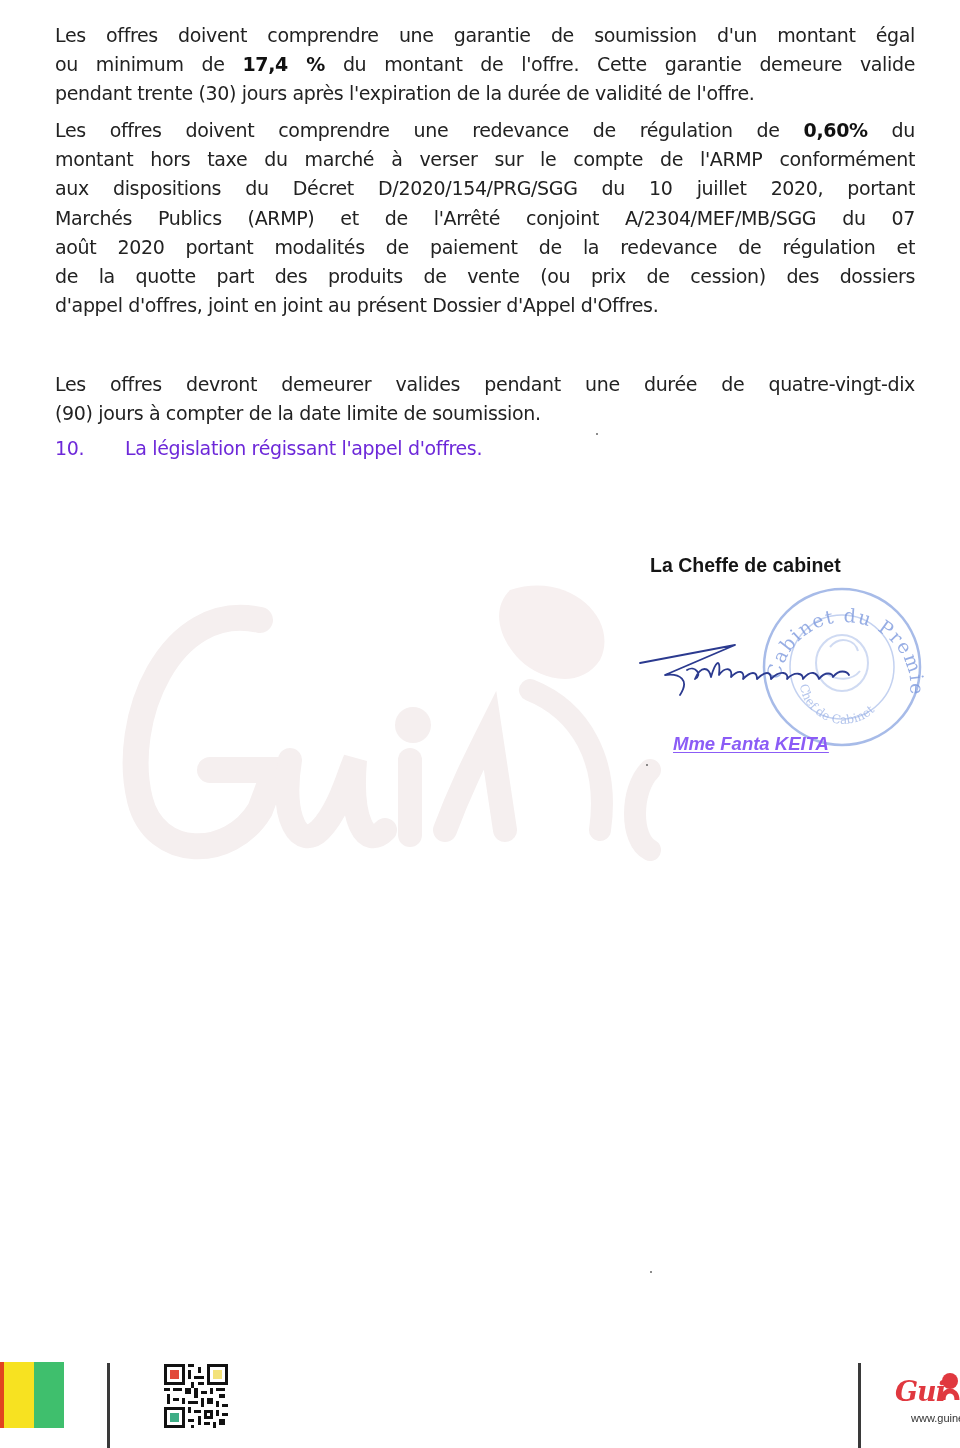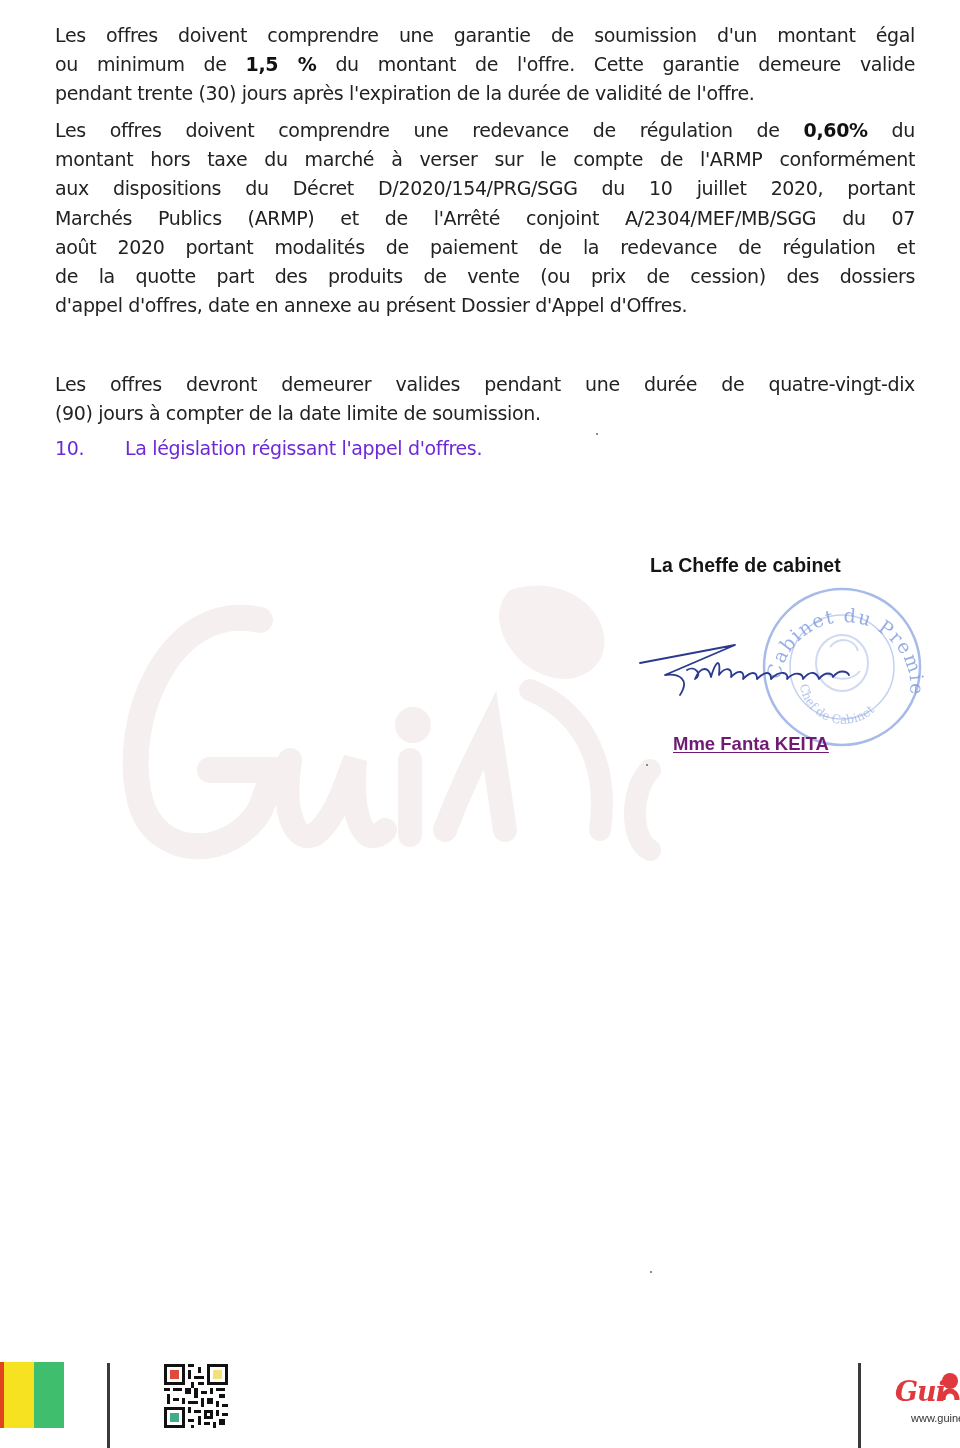--- a/index.html
+++ b/index.html
@@ -25,22 +25,22 @@
   #para3 { top: 370px; }
   #item10 { position: absolute; top: 437px; left: 55px; font-size: 19px; letter-spacing: -0.35px; color:#6d28d9; }
   #item10 .num { display:inline-block; width: 70px; }
   .sig-block { position: absolute; left: 600px; top: 540px; width: 360px; height: 260px; }
   .sig-title {
     position: absolute; left: 50px; top: 14px;
     font-family: "Liberation Sans", sans-serif; font-weight: bold; font-size: 19.5px; color: #151515;
   }
   .sig-name {
     position: absolute; left: 73px; top: 193px;
-    font-family: "Liberation Sans", sans-serif; font-weight: bold; font-size: 18.5px; color: #701a75;
-    text-decoration: underline; text-underline-offset: 2px;
+    font-family: "Liberation Sans", sans-serif; font-weight: bold; font-size: 18.5px; color: #8b5cf6;
+    text-decoration: underline; text-underline-offset: 2px; font-style: italic;
   }
   .stamp { position: absolute; left: 160px; top: 45px; width: 164px; height: 164px; }
   .signature { position: absolute; left: 35px; top: 95px; width: 260px; height: 70px; }
   .footer-flag { position: absolute; left: 0; top: 1362px; height: 66px; display: flex; }
   .footer-flag span { display: block; height: 100%; }
   .vline { position: absolute; width: 3px; background: #3a3a3a; top: 1363px; height: 85px; }
   .qr { position: absolute; left: 164px; top: 1364px; width: 64px; height: 64px; }
   .logo { position: absolute; left: 893px; top: 1372px; width: 80px; height: 60px; }
   .logo-word {
     position: absolute; left: 2px; top: 4px; font-family: "DejaVu Serif", serif; font-style: italic;
@@ -58,32 +58,32 @@
   <path d="M300 200 L300 275" stroke="#f5efef" stroke-width="24" stroke-linecap="round"></path>
   <circle cx="303" cy="165" r="18" fill="#f5efef"></circle>
   <path d="M335 270 C350 230 365 200 380 170 L395 270" fill="none" stroke="#f5efef" stroke-width="24" stroke-linecap="round"></path>
   <path d="M400 30 C460 10 510 60 490 100 C470 130 430 120 410 100 C390 80 380 50 400 30 Z" fill="#f7f0f0"></path>
   <path d="M420 130 C470 150 500 200 490 270" fill="none" stroke="#f5efef" stroke-width="22" stroke-linecap="round"></path>
   <path d="M540 210 C520 230 520 280 540 290" fill="none" stroke="#f5efef" stroke-width="22" stroke-linecap="round"></path>
 </svg>
 
 <div class="body-text" id="para1">
   <span class="line">Les offres doivent comprendre une garantie de soumission d'un montant égal</span>
-  <span class="line"><span>ou minimum de </span><b>1,5 %</b><span> du montant de l'offre. Cette garantie demeure valide</span></span>
+  <span class="line"><span>ou minimum de </span><b>17,4 %</b><span> du montant de l'offre. Cette garantie demeure valide</span></span>
   <span class="line last">pendant trente (30) jours après l'expiration de la durée de validité de l'offre.</span>
 </div>
 
 <div class="body-text" id="para2">
   <span class="line"><span>Les offres doivent comprendre une redevance de régulation de </span><b>0,60%</b><span> du</span></span>
   <span class="line">montant hors taxe du marché à verser sur le compte de l'ARMP conformément</span>
   <span class="line">aux dispositions du Décret D/2020/154/PRG/SGG du 10 juillet 2020, portant</span>
   <span class="line">Marchés Publics (ARMP) et de l'Arrêté conjoint A/2304/MEF/MB/SGG du 07</span>
   <span class="line">août 2020 portant modalités de paiement de la redevance de régulation et</span>
   <span class="line">de la quotte part des produits de vente (ou prix de cession) des dossiers</span>
-  <span class="line last">d'appel d'offres, date en annexe au présent Dossier d'Appel d'Offres.</span>
+  <span class="line last">d'appel d'offres, joint en joint au présent Dossier d'Appel d'Offres.</span>
 </div>
 
 <div class="body-text" id="para3">
   <span class="line">Les offres devront demeurer valides pendant une durée de quatre-vingt-dix</span>
   <span class="line last">(90) jours à compter de la date limite de soumission.</span>
 </div>
 
 <div id="item10">
   <span class="num">10.</span><span>La législation régissant l'appel d'offres.</span>
 </div>

